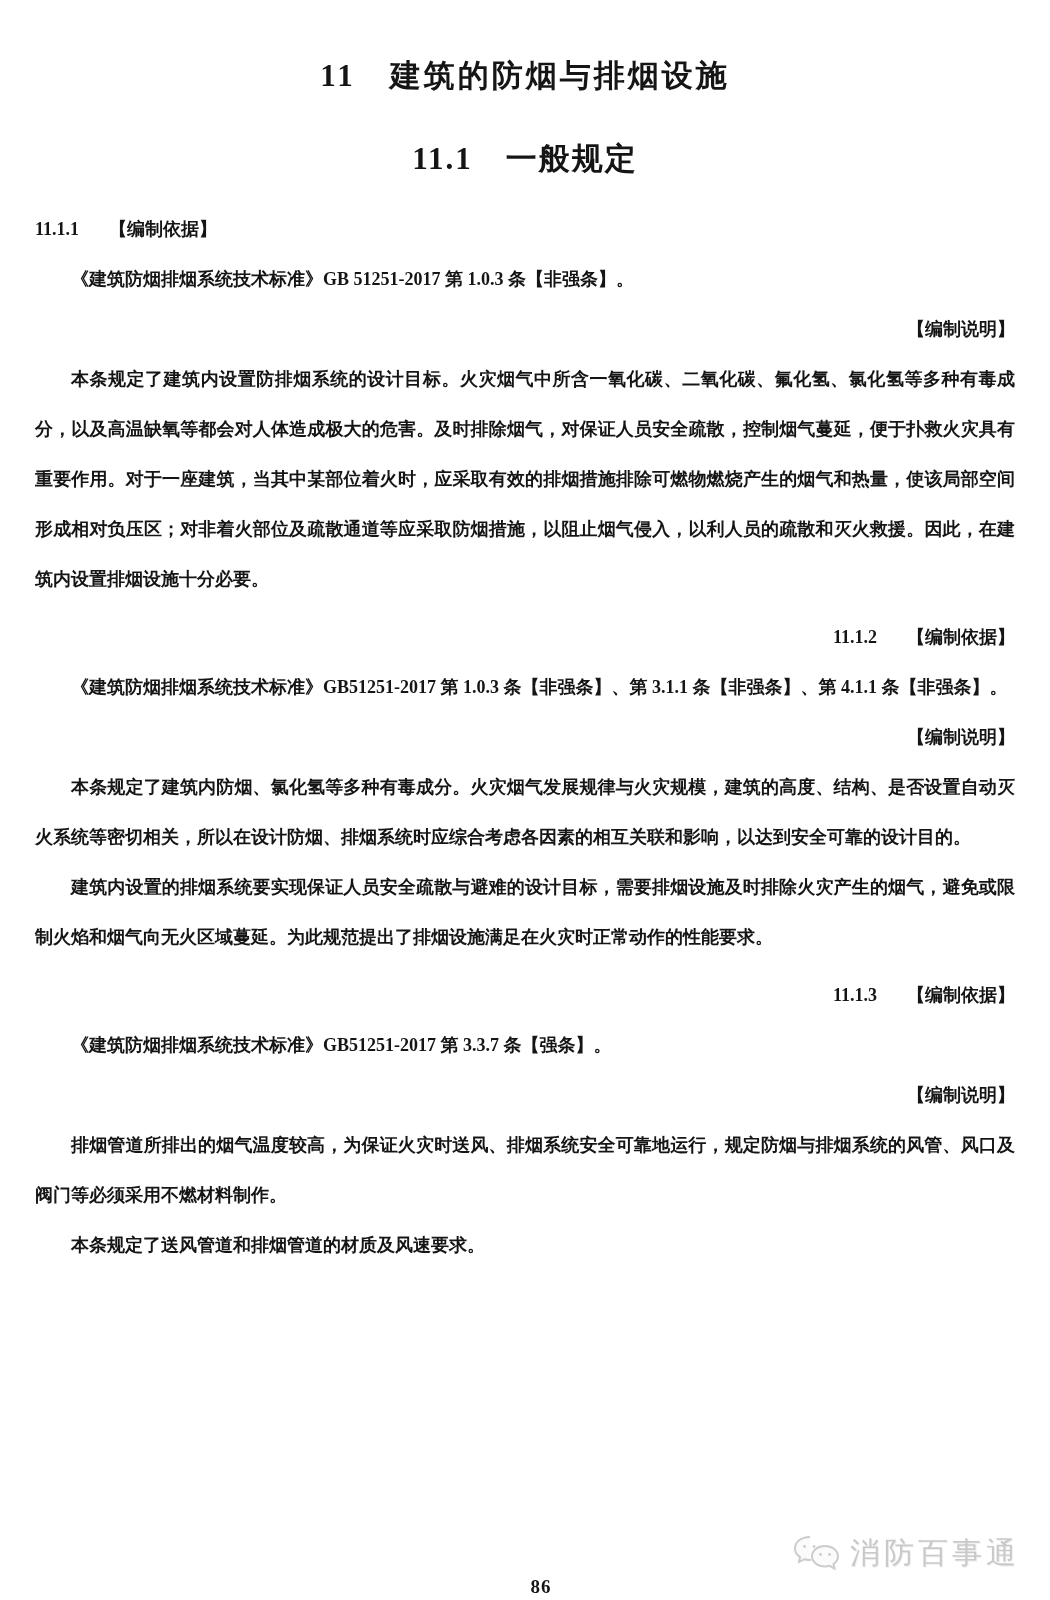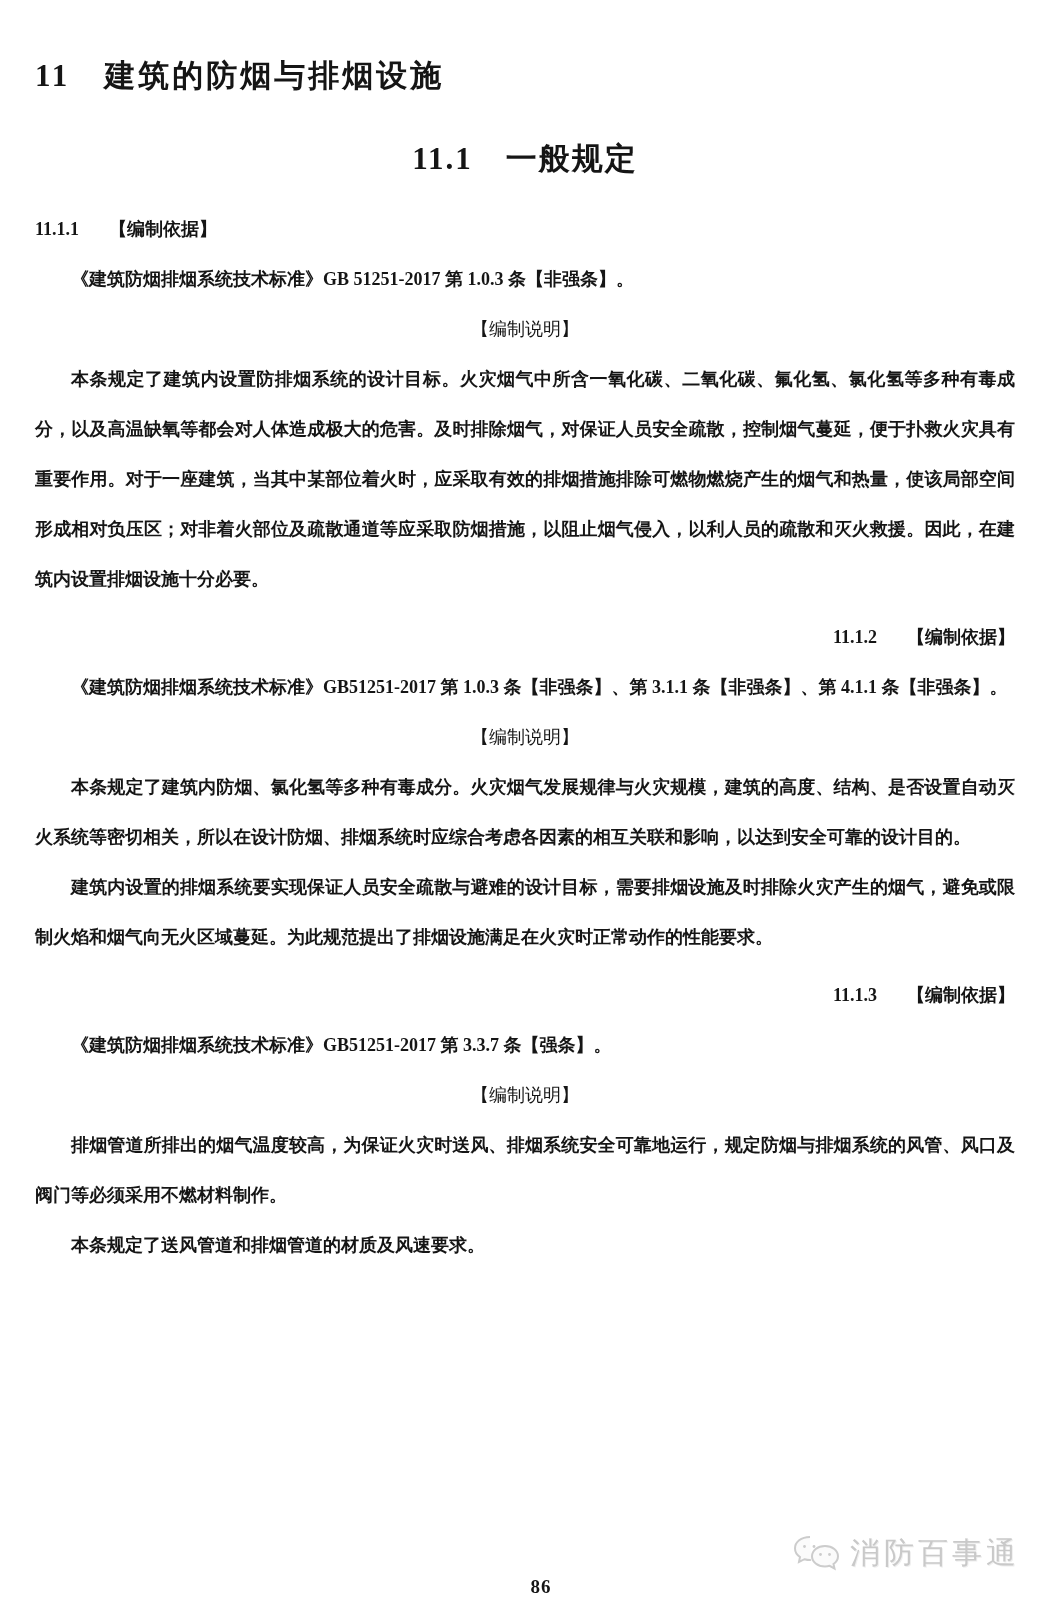--- a/index.html
+++ b/index.html
@@ -15,20 +15,21 @@
   .page {
     position: relative;
     width: 1050px;
     height: 1600px;
     padding: 0 35px;
     background: #ffffff;
   }
   .doc-title {
     margin: 0;
     padding-top: 56px;
+    text-align: center;
     font-size: 31px;
     font-weight: 700;
     letter-spacing: 3px;
     line-height: 40px;
   }
   .section-title {
     margin: 46px 0 0 0;
     text-align: center;
     font-size: 31px;
     font-weight: 700;
@@ -43,21 +44,21 @@
     text-align: justify;
   }
   .item-heading {
     font-weight: 700;
     text-align: left;
   }
   .item-heading .item-number { margin-right: 30px; }
   .item-heading.nudge { margin-top: 8px; text-align: right; }
   p { margin: 0; }
   .indent-first { text-indent: 2em; }
-  .note-label { text-align: center; font-weight: 400; }
+  .note-label { text-align: right; font-weight: 700; }
   .footer-watermark {
     position: absolute;
     right: 30px;
     bottom: 26px;
     display: flex;
     align-items: center;
     gap: 10px;
     color: #c9c9c9;
     font-family: Liberation Serif, serif;
     font-size: 30px;

